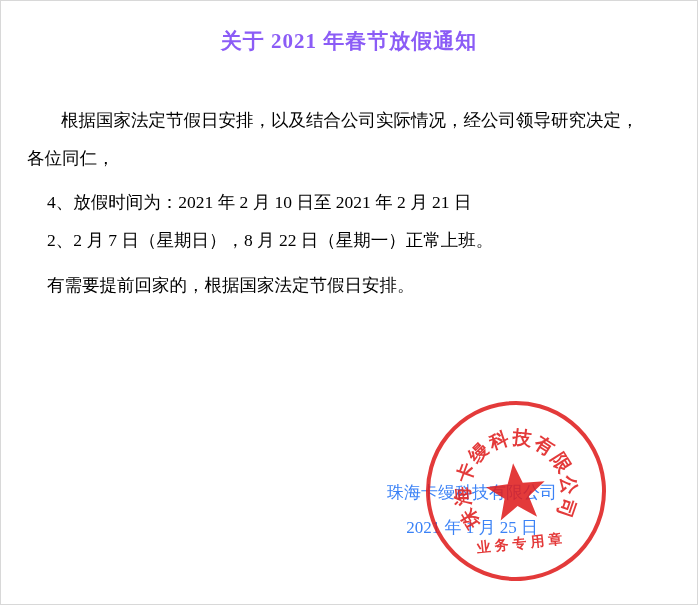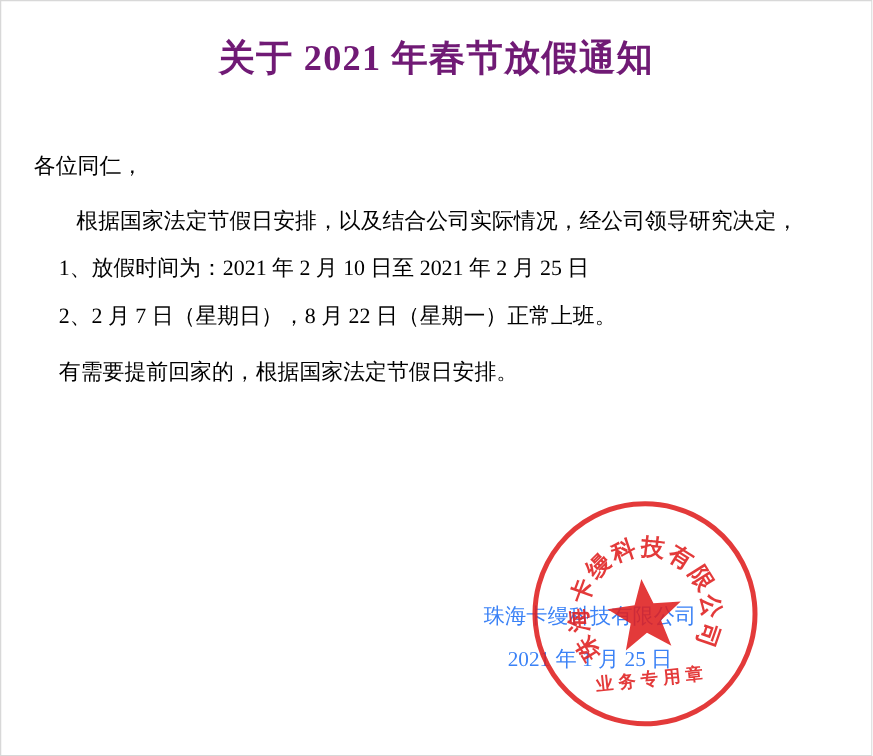--- a/index.html
+++ b/index.html
@@ -17,26 +17,26 @@
   .page {
     position: relative;
     width: 698px;
     height: 605px;
     box-sizing: border-box;
     border: 1px solid #d8d8d8;
     background: #ffffff;
   }
   .doc-title {
     text-align: center;
-    font-size: 29px;
+    font-size: 21px;
     font-weight: bold;
     letter-spacing: 1px;
     margin-top: 26px;
     margin-bottom: 0;
-    color: #701a75;
+    color: #8b5cf6;
   }
   .body-block {
     margin-top: 48px;
     padding: 0 26px 0 26px;
   }
   .para {
     font-size: 17.5px;
     line-height: 1.95;
     color: #000;
     margin: 0 0 10px 0;
@@ -129,23 +129,23 @@
   }
 </style>
 </head>
 <body>
 
 <div class="page">
 
   <div class="doc-title">关于 2021 年春节放假通知</div>
 
   <div class="body-block">
+    <p class="para indent tight">根据国家法定节假日安排，以及结合公司实际情况，经公司领导研究决定，</p>
     <p class="para">各位同仁，</p>
-    <p class="para indent tight">根据国家法定节假日安排，以及结合公司实际情况，经公司领导研究决定，</p>
-    <p class="para list tight">1、放假时间为：2021 年 2 月 10 日至 2021 年 2 月 25 日</p>
+    <p class="para list tight">4、放假时间为：2021 年 2 月 10 日至 2021 年 2 月 21 日</p>
     <p class="para list">2、2 月 7 日（星期日），8 月 22 日（星期一）正常上班。</p>
     <p class="para list">有需要提前回家的，根据国家法定节假日安排。</p>
   </div>
 
   <div class="sign-block">
     <div class="sign-line">珠海卡缦科技有限公司</div>
     <div class="sign-line">2021 年 1 月 25 日</div>
   </div>
 
   <div class="seal">

